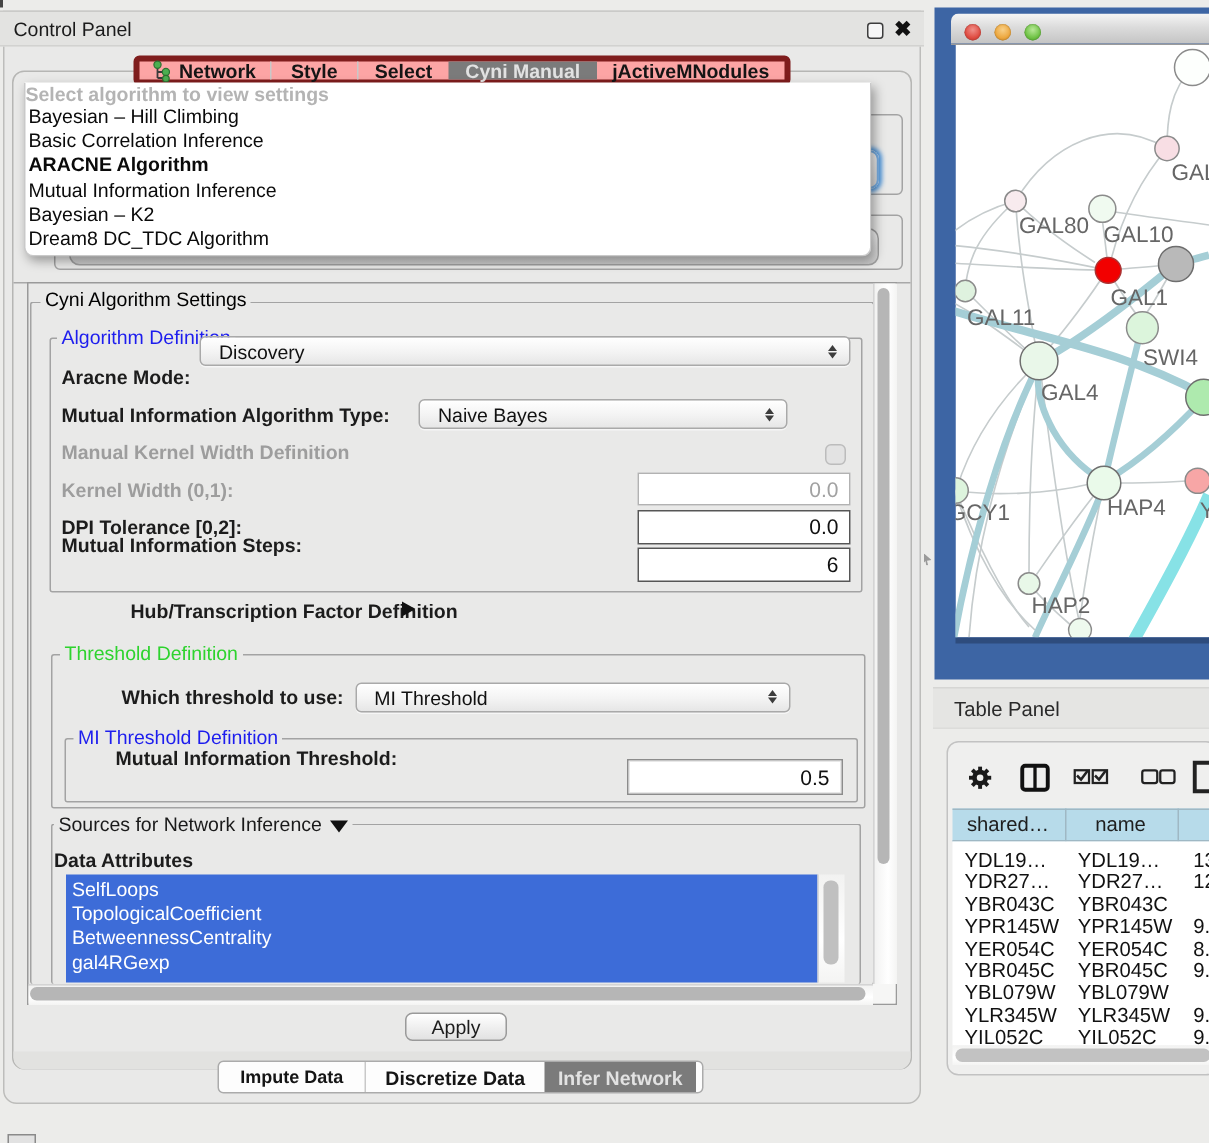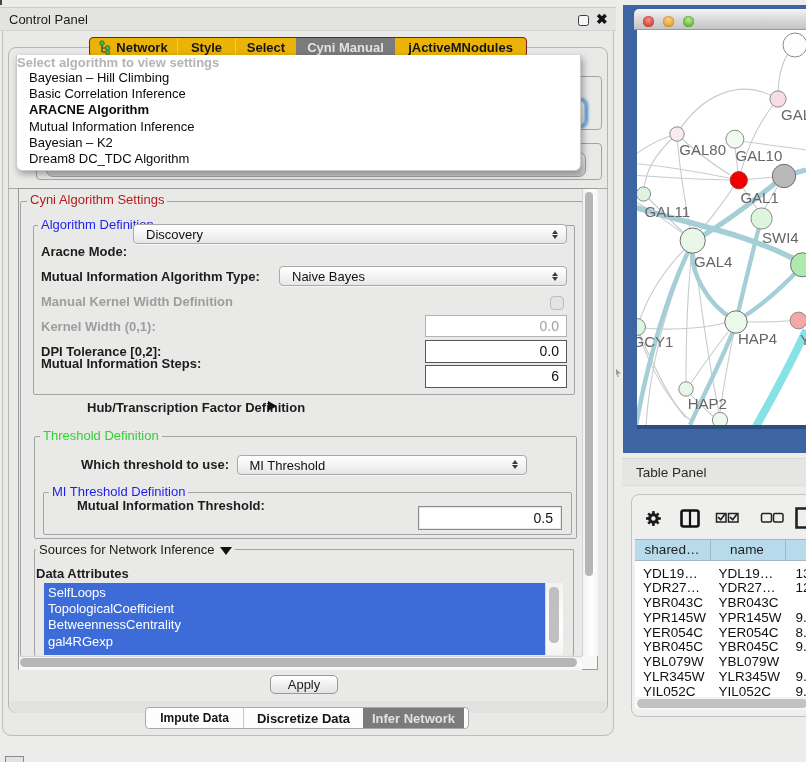--- a/index.html
+++ b/index.html
@@ -36,47 +36,47 @@
 
   <div class="gbox" style="left:36px;top:76px;width:564px;height:52px;border-radius:4px;"></div>
   <div class="gbox" style="left:36px;top:143px;width:564px;height:35px;border-radius:4px;"></div>
 
   <div class="abs" style="left:46px;top:152px;width:540px;height:25px;border:1px solid #a0a0a0;border-radius:7px;background:linear-gradient(#f6f6f6,#c9c9c9);box-sizing:border-box;"></div>
 
   <div class="abs" style="left:560px;top:100px;width:26px;height:26px;border-radius:6px;background:linear-gradient(#f2f2f2,#d8d8d8);box-shadow:0 0 3px 2px #4f97dd, inset 0 0 0 1.5px #79aee2;box-sizing:border-box;"></div>
 
   <div class="abs" style="left:9px;top:188px;width:598px;height:1px;background:#a8a8a8;"></div>
 
-  <div class="abs" style="left:89px;top:37px;width:438px;height:20px;background:#eab308;border:1px solid #7f1d1d;border-radius:4px;box-sizing:border-box;display:flex;">
+  <div class="abs" style="left:89px;top:37px;width:438px;height:20px;background:#fca5a5;border:4px solid #7f1d1d;border-radius:4px;box-sizing:border-box;display:flex;">
     <div style="width:87px;display:flex;align-items:center;justify-content:center;border-right:1px solid #c9c9c9;font-size:13px;font-weight:bold;color:#151515;">
       <svg width="13" height="15" viewBox="0 0 13 15" style="margin-right:4px;">
         <path d="M3 4 L3 12 M3 8 L8 8 M3 12 L8 12" stroke="#3a3a3a" stroke-width="1.2" fill="none"></path>
         <circle cx="3" cy="3.2" r="2.4" fill="#4caf50" stroke="#2e7031" stroke-width="0.8"></circle>
         <circle cx="8.6" cy="8" r="2.4" fill="#4caf50" stroke="#2e7031" stroke-width="0.8"></circle>
         <circle cx="8.6" cy="12.4" r="2.2" fill="#4caf50" stroke="#2e7031" stroke-width="0.8"></circle>
       </svg>Network</div>
     <div style="width:57px;display:flex;align-items:center;justify-content:center;border-right:1px solid #c9c9c9;font-size:13px;font-weight:bold;color:#151515;">Style</div>
     <div style="width:60px;display:flex;align-items:center;justify-content:center;font-size:13px;font-weight:bold;color:#151515;">Select</div>
     <div style="width:99px;display:flex;align-items:center;justify-content:center;background:#7b7b7b;font-size:13px;font-weight:bold;color:#e2e2e2;">Cyni Manual</div>
     <div style="flex:1;display:flex;align-items:center;justify-content:center;font-size:13px;font-weight:bold;color:#151515;">jActiveMNodules</div>
   </div>
 
   <div class="abs" style="left:18px;top:188px;width:580px;height:482px;border:1px solid #9a9a9a;background:#e9e9e8;box-sizing:border-box;"></div>
 
   <div class="gbox" style="left:20px;top:201px;width:561px;height:454px;border-bottom:none;"></div>
-  <div class="gtitle" style="left:27px;top:193px;color:#b91c1c;">Cyni Algorithm Settings</div>
+  <div class="gtitle" style="left:27px;top:193px;color:#000000;">Cyni Algorithm Settings</div>
 
   <div class="gbox" style="left:33px;top:225px;width:540px;height:168px;"></div>
   <div class="gtitle" style="left:38px;top:218px;color:#1d1dee;">Algorithm Definition</div>
 
   <div class="lbl" style="left:41px;top:244px;">Aracne Mode:</div>
   <div class="combo" style="left:133px;top:224px;width:434px;">Discovery<span class="u"></span><span class="d"></span></div>
 
   <div class="lbl" style="left:41px;top:269px;">Mutual Information Algorithm Type:</div>
-  <div class="combo" style="left:279px;top:266px;width:288px;">Naive Bayes<span class="u"></span><span class="d"></span></div>
+  <div class="combo" style="left:279px;top:266px;width:246px;">Naive Bayes<span class="u"></span><span class="d"></span></div>
 
   <div class="lbl dis" style="left:41px;top:294px;">Manual Kernel Width Definition</div>
   <div class="abs" style="left:550px;top:296px;width:14px;height:14px;border:1px solid #bcbcbc;border-radius:4px;background:#e3e3e3;box-sizing:border-box;"></div>
 
   <div class="lbl dis" style="left:41px;top:319px;">Kernel Width (0,1):</div>
   <div class="field" style="left:425px;top:315px;width:142px;height:22px;border:1px solid #b2b2b2;color:#a2a2a2;line-height:20px;padding-right:7px;">0.0</div>
 
   <div class="lbl" style="left:41px;top:344px;">DPI Tolerance [0,2]:</div>
   <div class="field" style="left:425px;top:340px;width:142px;height:23px;border:1px solid #565656;color:#111;line-height:21px;padding-right:7px;">0.0</div>
 
@@ -111,21 +111,21 @@
   <div class="track" style="left:582px;top:189px;width:15px;height:467px;border-left:1px solid #d4d4d4;"></div>
   <div class="thumb" style="left:584.5px;top:192px;width:8.5px;height:384px;"></div>
   <div class="trackh" style="left:19px;top:656px;width:563px;height:13px;border-top:1px solid #d4d4d4;"></div>
   <div class="abs" style="left:582px;top:656px;width:15px;height:13px;background:#f6f6f5;"></div>
   <div class="thumb" style="left:20px;top:658px;width:557px;height:9px;"></div>
 
   <div class="abs" style="left:9px;top:701px;width:598px;height:11.5px;background:#e2e2e0;border-radius:0 0 8px 8px;"></div>
 
   <div class="abs" style="left:16px;top:55px;width:565px;height:115.5px;background:#fff;border:1px solid #c9c9c9;border-top:none;border-radius:0 0 6px 6px;box-shadow:2px 3px 7px rgba(0,0,0,.35);box-sizing:border-box;">
     <div style="text-align:left;font-size:13px;font-weight:bold;color:#b4b4b4;margin-top:1px;height:14px;line-height:14px;">Select algorithm to view settings</div>
-    <div style="font-size:13px;color:#0a0a0a;line-height:16.2px;padding-left:12px;white-space:nowrap;">Bayesian – Hill Climbing<br>Basic Correlation Inference<br><b>ARACNE Algorithm</b><br>Mutual Information Inference<br>Bayesian – K2<br>Dream8 DC_TDC Algorithm</div>
+    <div style="font-size:13px;color:#0a0a0a;line-height:16.2px;padding-left:2px;white-space:nowrap;">Bayesian – Hill Climbing<br>Basic Correlation Inference<br><b>ARACNE Algorithm</b><br>Mutual Information Inference<br>Bayesian – K2<br>Dream8 DC_TDC Algorithm</div>
   </div>
 
   <div class="abs" style="left:270px;top:675px;width:68px;height:19px;border:1px solid #9a9a9a;border-radius:5px;background:linear-gradient(#ffffff,#ededed 60%,#e2e2e2);box-sizing:border-box;text-align:center;font-size:13px;color:#1c1c1c;line-height:17px;">Apply</div>
 
   <div class="abs" style="left:145px;top:707px;width:324px;height:22px;background:#fdfdfd;border:1px solid #ababab;border-radius:4px;box-sizing:border-box;display:flex;">
     <div style="width:97px;display:flex;align-items:center;justify-content:center;border-right:1px solid #c9c9c9;font-size:12px;font-weight:bold;color:#151515;">Impute Data</div>
     <div style="width:119px;display:flex;align-items:center;justify-content:center;font-size:13px;font-weight:bold;color:#151515;">Discretize Data</div>
     <div style="width:101px;display:flex;align-items:center;justify-content:center;background:#7b7b7b;font-size:13px;font-weight:bold;color:#e2e2e2;">Infer Network</div>
       <div style="flex:1;"></div>
   </div>

